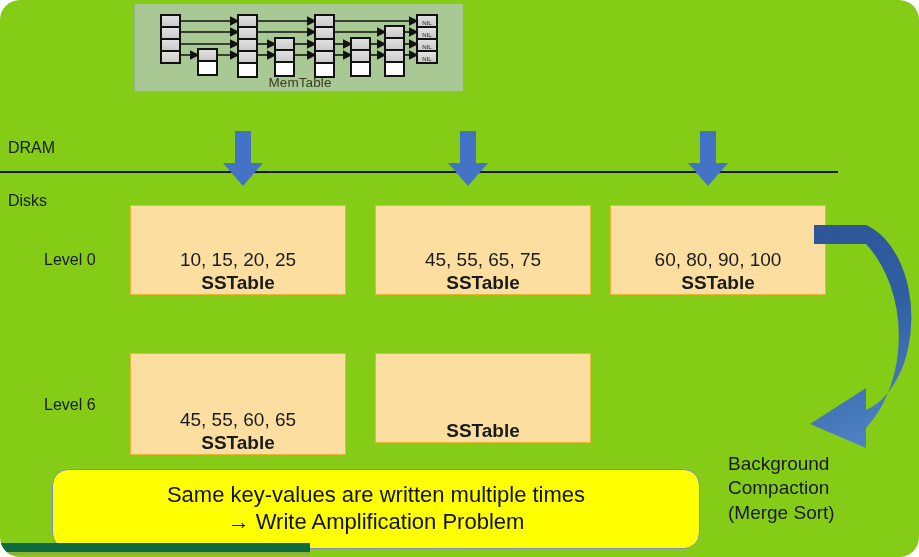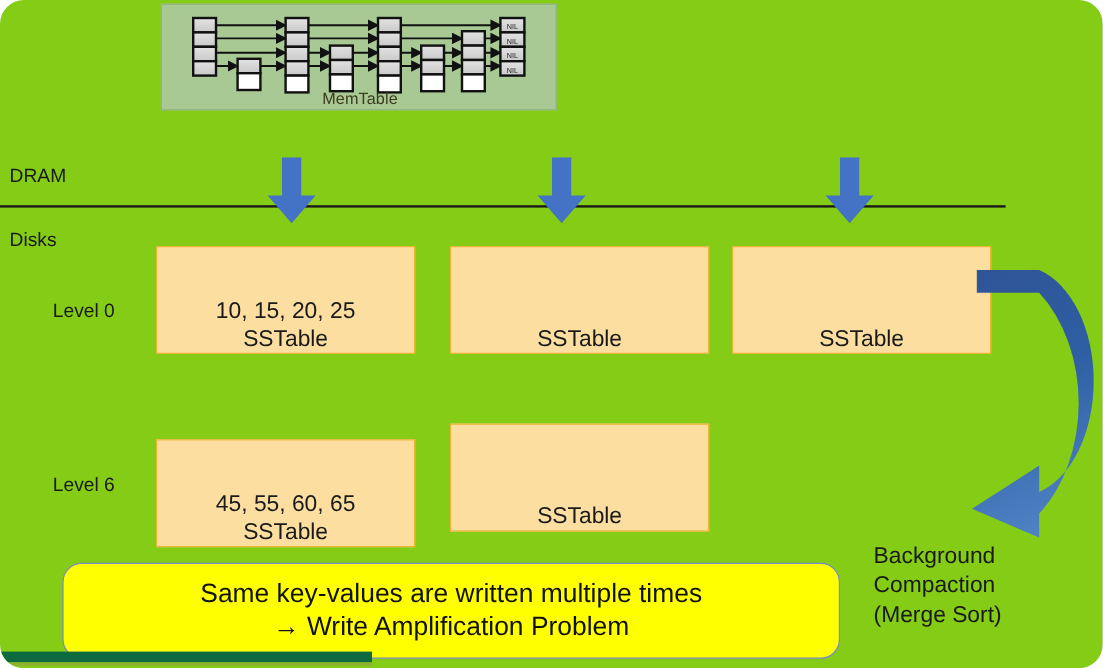--- a/index.html
+++ b/index.html
@@ -88,28 +88,28 @@
     display: flex;
     flex-direction: column;
     align-items: center;
     justify-content: flex-end;
     font-size: 19px;
     color: #1a1a1a;
     line-height: 1.18;
     font-family: "Liberation Sans", sans-serif;
   }
   .sstable .keys { white-space: nowrap; }
-  .sstable .tag  { white-space: nowrap; }
+  .sstable .tag  { white-space: nowrap; font-weight: bold; }
 
   
   #sst-l0-0 { left: 130px; top: 205px; width: 216px; height: 90px; }
   #sst-l0-1 { left: 375px; top: 205px; width: 216px; height: 90px; }
   #sst-l0-2 { left: 610px; top: 205px; width: 216px; height: 90px; }
   
-  #sst-l1-0 { left: 130px; top: 353px; width: 216px; height: 90px; margin-top: 13px; }
+  #sst-l1-0 { left: 130px; top: 353px; width: 216px; height: 102px; }
   #sst-l1-1 { left: 375px; top: 353px; width: 216px; height: 90px; }
 
   
   .flush-arrow {
     position: absolute;
     width: 42px;
     height: 56px;
     top: 131px;
   }
   #flush-0 { left: 222px; }
@@ -298,23 +298,25 @@
   </svg>
 
   <div class="level-label" id="label-level0">Level 0</div>
   <div class="level-label" id="label-level1">Level 6</div>
 
   <div class="sstable" id="sst-l0-0">
     <span class="keys">10, 15, 20, 25</span>
     <span class="tag">SSTable</span>
   </div>
   <div class="sstable" id="sst-l0-1">
+    <span class="keys">45, 55, 65, 75</span>
     <span class="tag">SSTable</span>
   </div>
   <div class="sstable" id="sst-l0-2">
+    <span class="keys">60, 80, 90, 100</span>
     <span class="tag">SSTable</span>
   </div>
 
   <div class="sstable" id="sst-l1-0">
     <span class="keys">45, 55, 60, 65</span>
     <span class="tag">SSTable</span>
   </div>
   <div class="sstable" id="sst-l1-1">
     <span class="tag">SSTable</span>
   </div>

